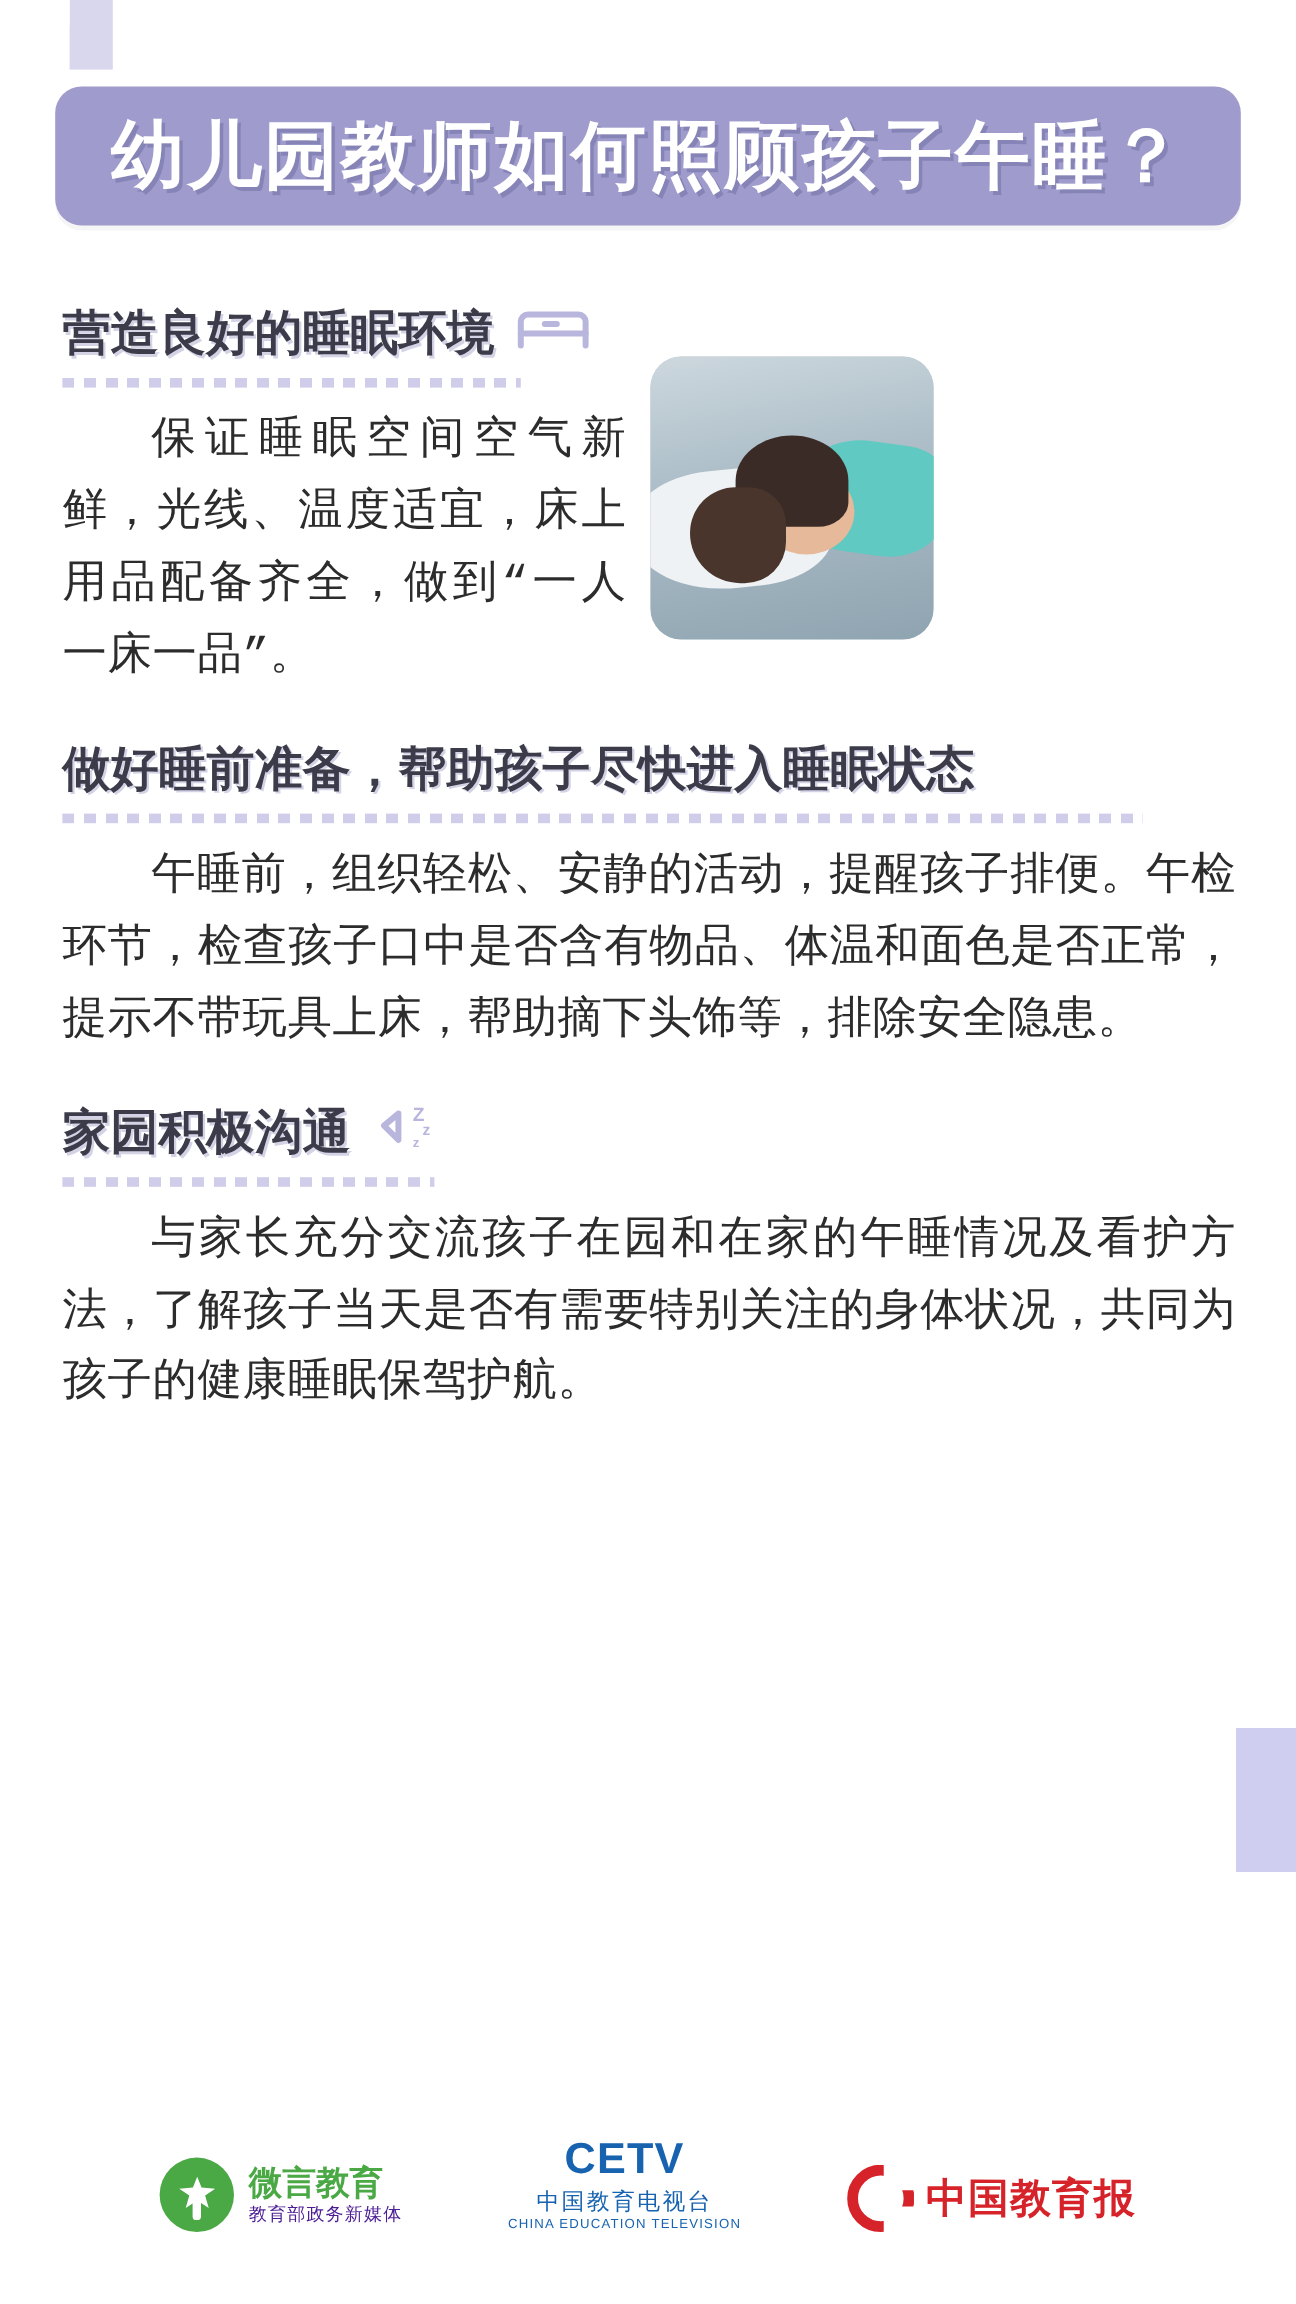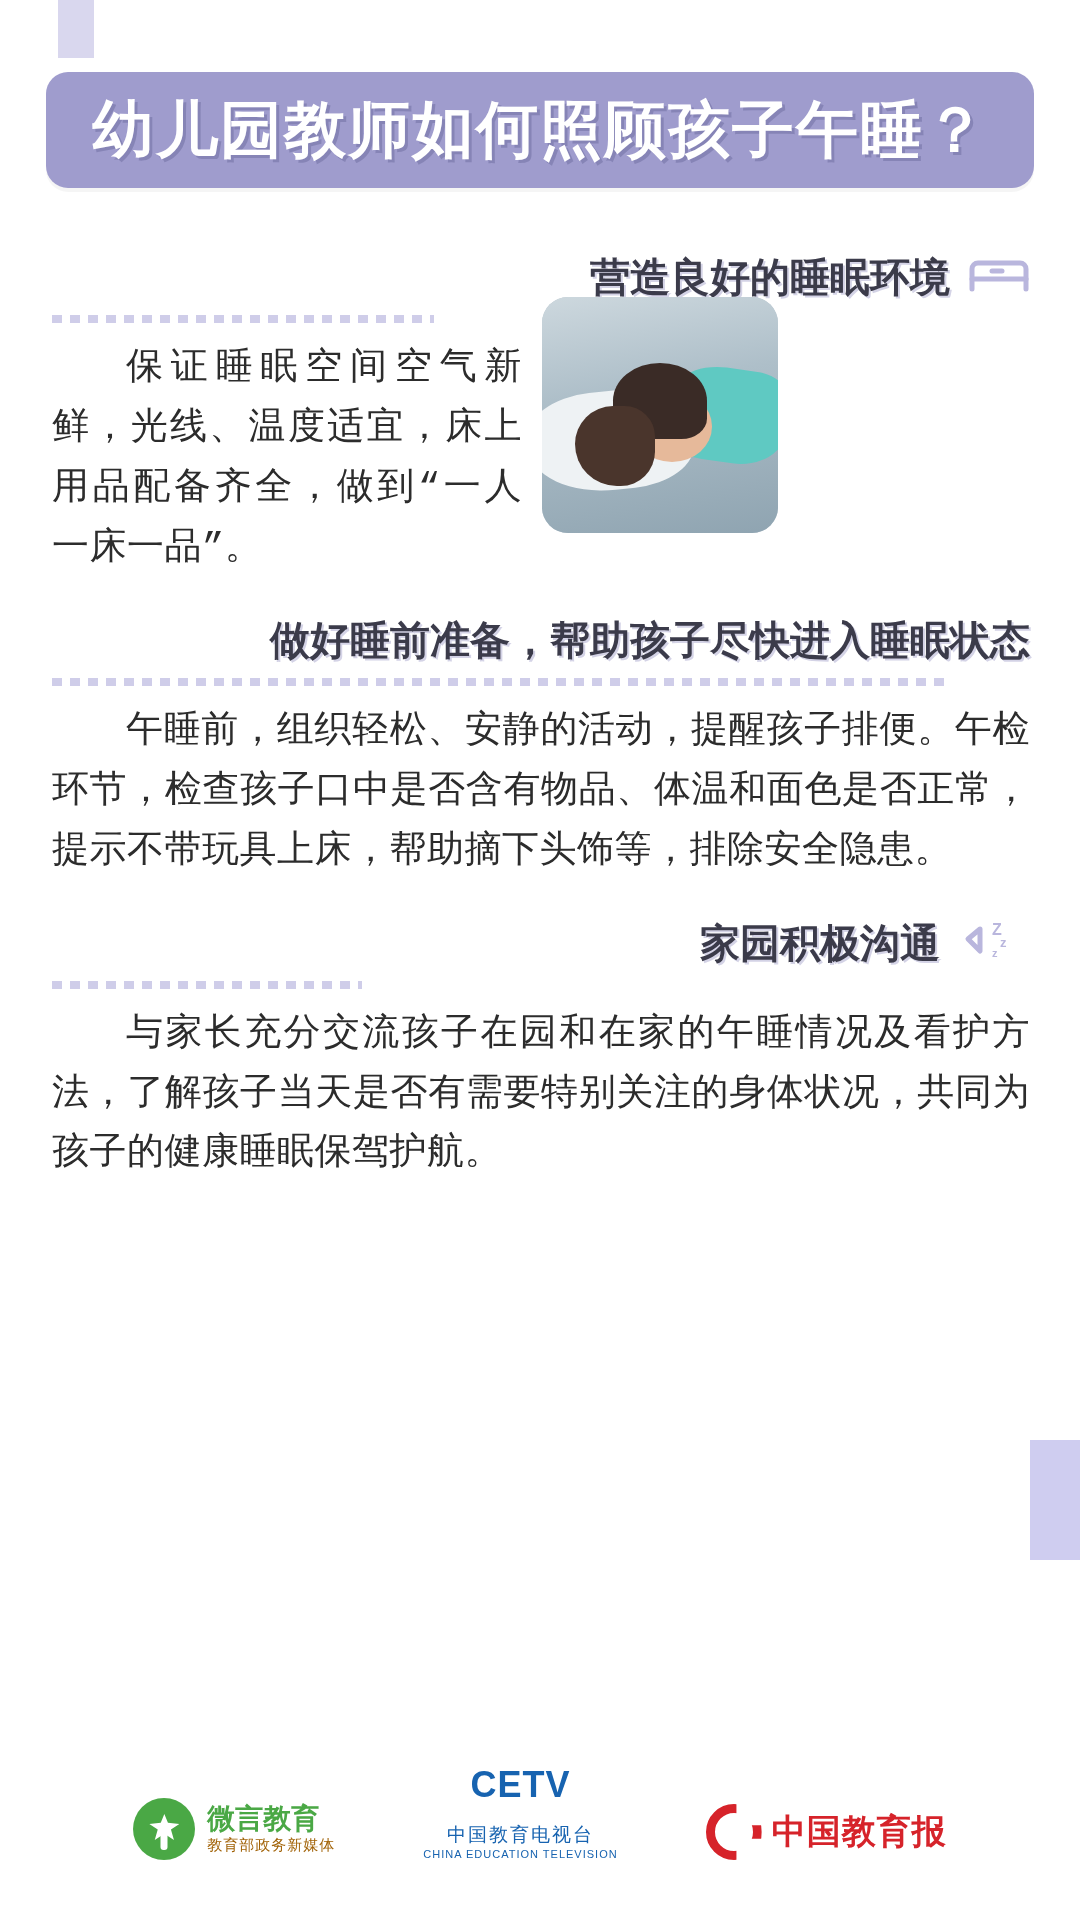--- a/index.html
+++ b/index.html
@@ -71,21 +71,20 @@
     top: 250px;
     width: 978px;
   }
   .section {
     margin-bottom: 6px;
   }
   .sec-head {
     display: flex;
     align-items: flex-end;
     gap: 18px;
-    justify-content: flex-end;
   }
   .sec-title {
     font-size: 40px;
     font-weight: bold;
     color: #3b3b4a;
     letter-spacing: 0px;
     white-space: nowrap;
     text-shadow: 2px 2px 0 rgba(160,158,200,0.45);
   }
   .dashed {
@@ -217,29 +216,29 @@
     left: 50%; bottom: 10px;
     transform: translateX(-50%);
     width: 7px; height: 20px;
     background: #ffffff;
     border-radius: 3px;
   }
   .logo-weiyan .txt1 {
     font-size: 28px; font-weight: bold; color: #4aa845; line-height: 1.15;
   }
   .logo-weiyan .txt2 {
-    font-size: 15px; color: #a16207; letter-spacing: 1px;
+    font-size: 15px; color: #4c1d95; letter-spacing: 1px;
   }
 
   .logo-cetv { text-align: center; }
   .logo-cetv .c1 {
     font-size: 36px; font-weight: bold; color: #1763b0; letter-spacing: 1px;
     font-family: "Liberation Sans", sans-serif;
   }
-  .logo-cetv .c2 { font-size: 19px; color: #1763b0; letter-spacing: 2px; margin-top: 16px; }
+  .logo-cetv .c2 { font-size: 19px; color: #1763b0; letter-spacing: 2px; margin-top: 2px; }
   .logo-cetv .c3 { font-size: 11px; color: #1763b0; letter-spacing: 1px; }
 
   .logo-jyb { display: flex; align-items: center; gap: 10px; }
   .logo-jyb .mark {
     width: 56px; height: 56px;
     position: relative;
     flex: 0 0 auto;
   }
   .logo-jyb .mark::before {
     content: "";

